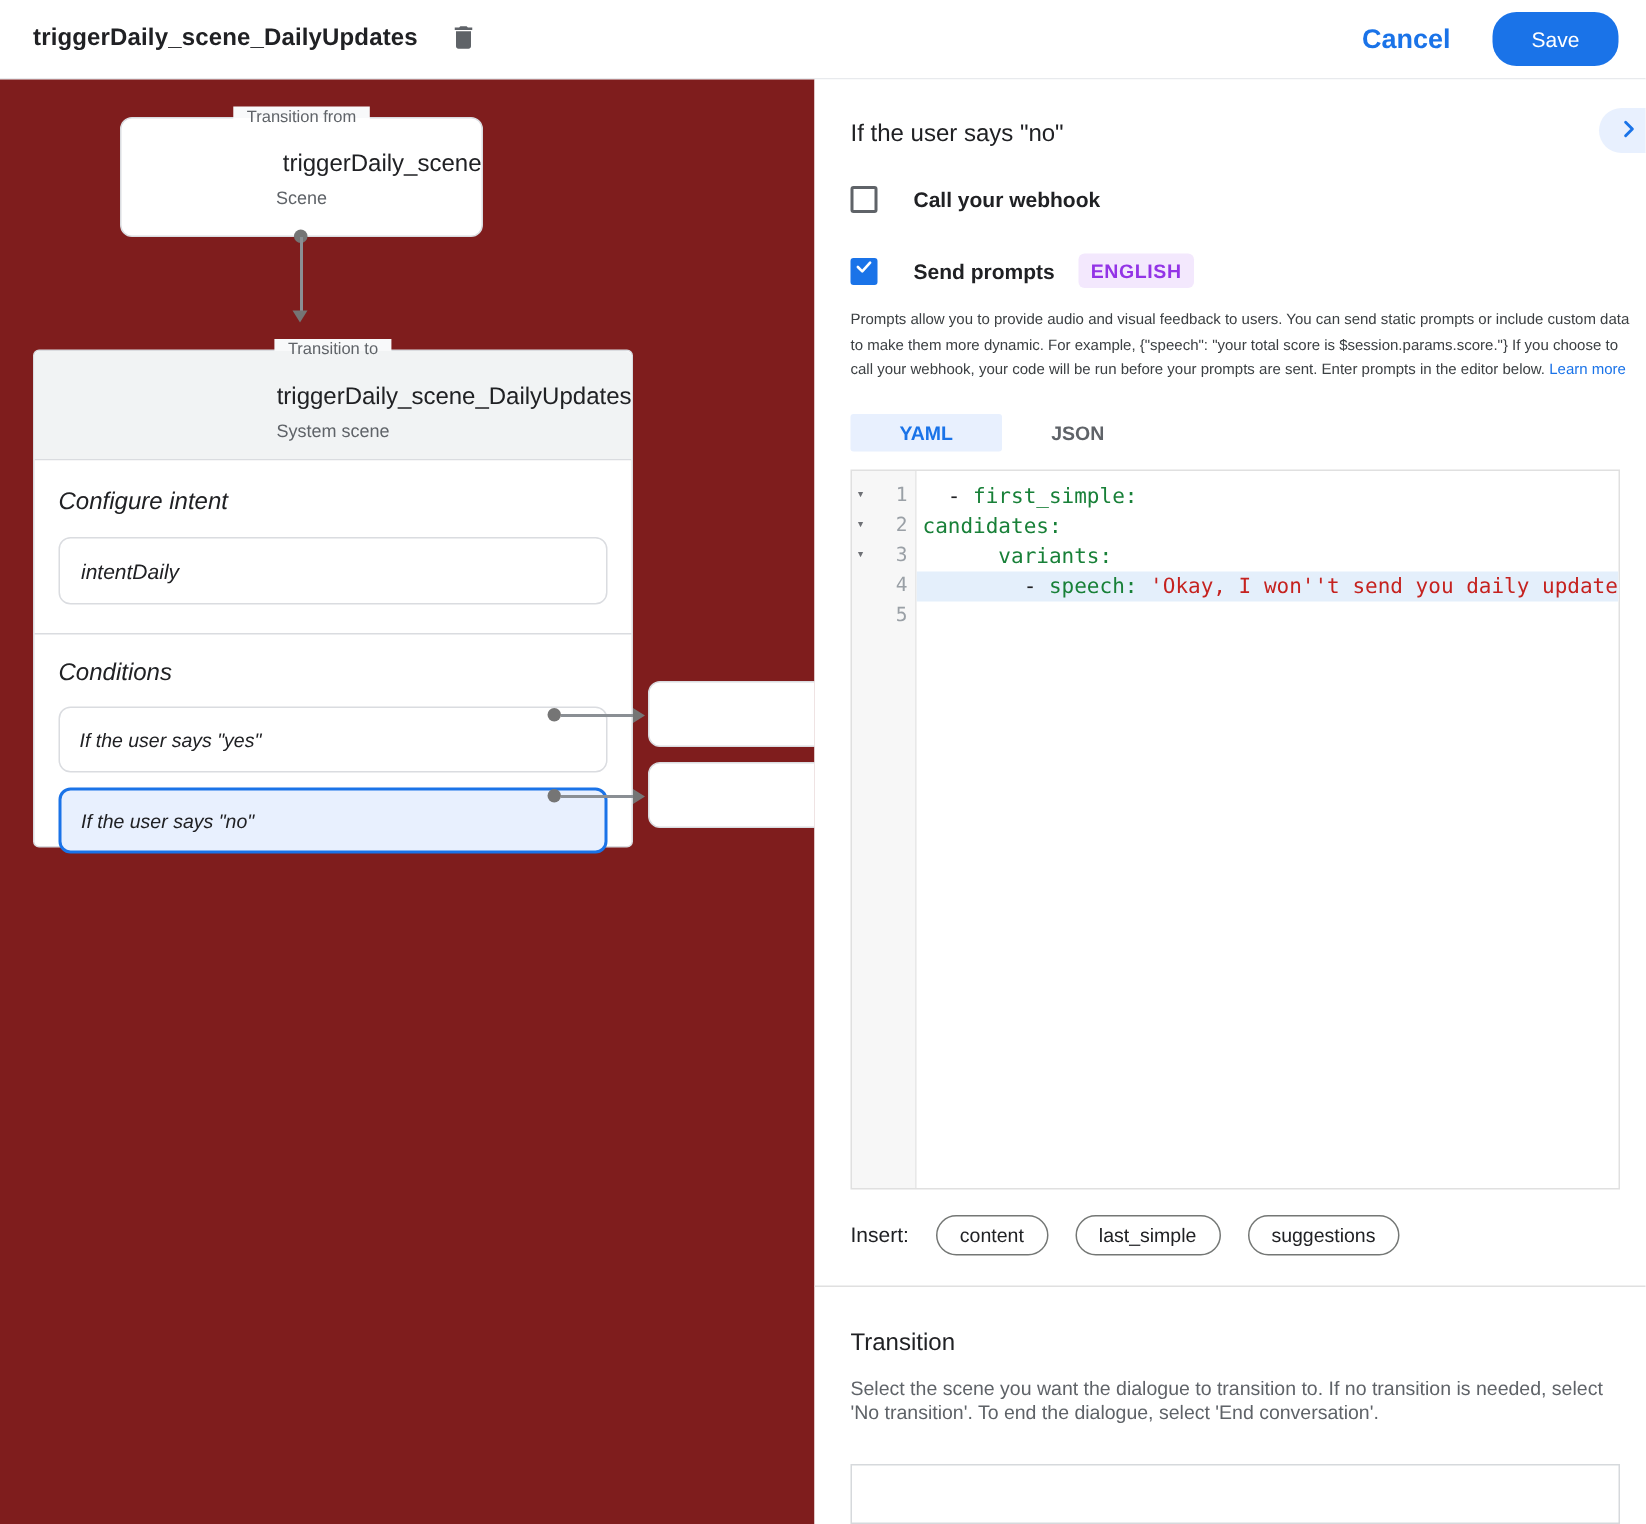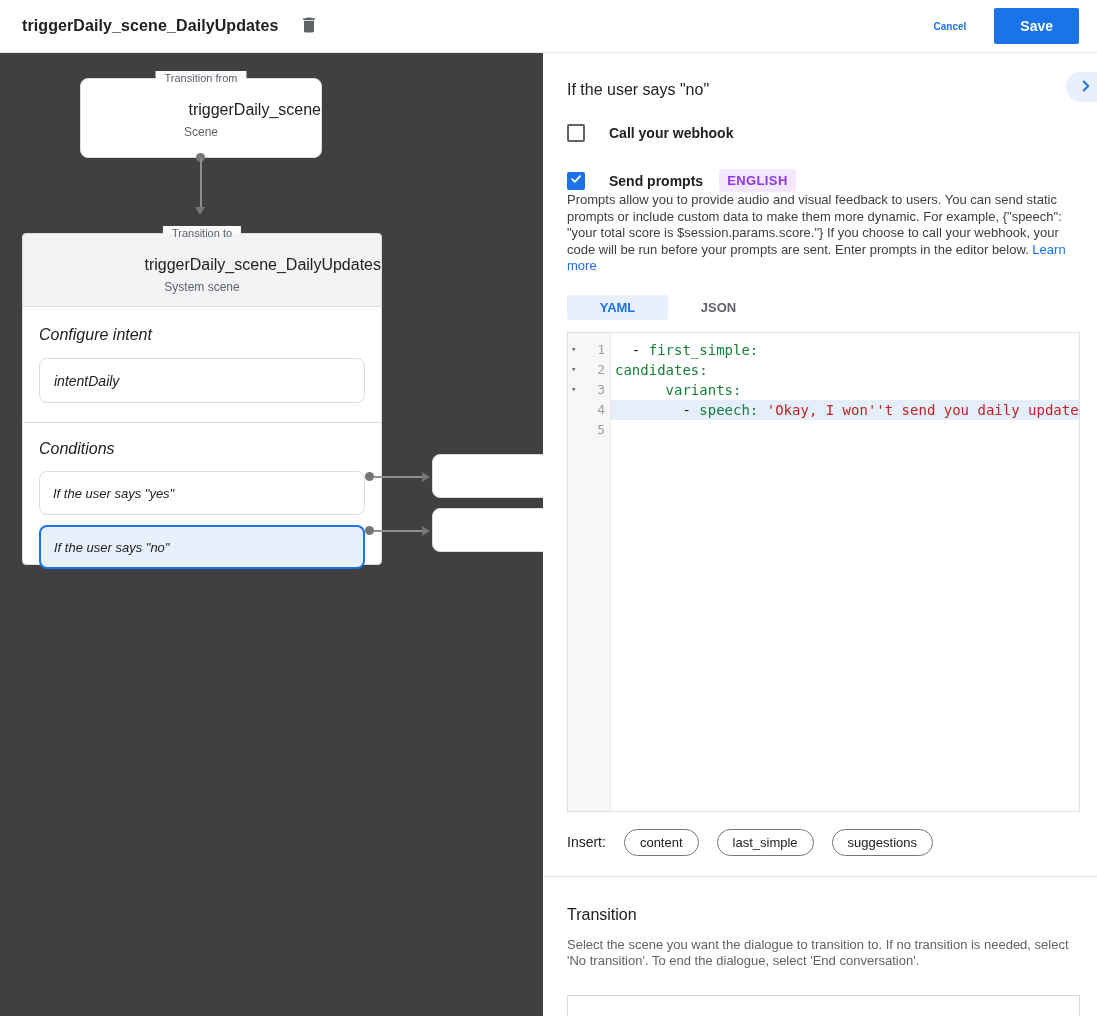--- a/index.html
+++ b/index.html
@@ -6,37 +6,37 @@
   html,body { width:1097px; height:1016px; overflow:hidden;
     font-family:"Liberation Sans", sans-serif; background:#fff; color:#202124; }
 
   
   .topbar { position:absolute; left:0; top:0; width:1097px; height:53px;
     background:#fff; border-bottom:1px solid #e8eaed; display:flex; align-items:center; }
   .topbar-title { margin-left:22px; font-size:16px; font-weight:700; color:#202124; letter-spacing:.1px; }
   .trash-btn { margin-left:16px; width:28px; height:28px; border:none; background:transparent;
     cursor:pointer; display:flex; align-items:center; justify-content:center; }
   .topbar-spacer { flex:1; }
-  .cancel-btn { border:none; background:transparent; color:#1a73e8; font-size:10px; font-weight:700;
+  .cancel-btn { border:none; background:transparent; color:#1a73e8; font-size:18px; font-weight:700;
     margin-right:28px; cursor:pointer; font-family:inherit; }
-  .save-btn { background:#1a73e8; color:#fff; border:none; border-radius:2px; height:36px;
-    padding:0 26px; font-size:14px; font-weight:700; margin-right:18px; cursor:pointer; font-family:inherit; }
+  .save-btn { background:#1a73e8; color:#fff; border:none; border-radius:16px; height:36px;
+    padding:0 26px; font-size:14px; font-weight:400; margin-right:18px; cursor:pointer; font-family:inherit; }
 
   
   .canvas { position:absolute; left:0; top:53px; width:543px; height:963px;
-    background:#404040; overflow:hidden; }
+    background:#7f1d1d; overflow:hidden; }
   .node-box { position:absolute; border:1px solid #dadce0; border-radius:8px; background:#fff; }
   .legend { position:absolute; top:-8px; left:50%; transform:translateX(-50%);
     font-size:11px; color:#5f6368; padding:0 9px; white-space:nowrap; line-height:15px; }
   .legend-a { background:linear-gradient(#f8f9fa 53%, #ffffff 53%); }
   .legend-b { background:linear-gradient(#f8f9fa 53%, #f1f3f4 53%); }
   .node-name { text-align:right; font-size:16px; color:#202124; }
   .node-type { text-align:center; font-size:12px; color:#5f6368; margin-top:6px; }
 
-  .scene-card { position:absolute; left:22px; top:180px; width:360px; height:332px;
+  .scene-card { position:absolute; left:22px; top:180px; width:400px; height:332px;
     border:1px solid #dadce0; border-radius:4px; background:#fff; }
   .scene-card-header { height:73px; background:#f1f3f4; border-bottom:1px solid #dadce0;
     border-radius:4px 4px 0 0; padding-top:22px; }
   .card-section { padding:0 16px;font-style:italic; }
   .section-heading { font-size:16px; color:#202124; }
   .intent-input { margin-top:14px; height:45px; border:1px solid #dadce0; border-radius:8px;
     background:#fff; display:flex; align-items:center; padding:0 14px; font-size:14px; color:#202124; }
   .card-divider { height:1px; background:#dadce0; margin-top:19px; }
   .condition-item { height:44px; border:1px solid #dadce0; border-radius:8px; background:#fff;
     display:flex; align-items:center; padding:0 13px; font-size:13px; color:#202124; cursor:pointer; }
@@ -61,21 +61,21 @@
     display:flex; align-items:center; justify-content:flex-end; padding-right:2px; }
 
   .check-row { display:flex; align-items:center; margin-top:25px; }
   .checkbox { width:18px; height:18px; border:2px solid #5f6368; border-radius:2px;
     background:#fff; cursor:pointer; flex:none; display:flex; align-items:center; justify-content:center; }
   .checkbox.checked { background:#1a73e8; border-color:#1a73e8; }
   .check-label { font-size:14px; font-weight:700; color:#202124; margin-left:24px; }
   .lang-badge { margin-left:16px; background:#f3e8fd; color:#9334e6; font-size:13px;
     font-weight:700; letter-spacing:.4px; padding:4px 8px; border-radius:4px; }
 
-  .panel-desc { font-size:13px; line-height:16.5px; color:#3c4043; width:520px; }
+  .panel-desc { margin-top:14px; font-size:10px; line-height:16.5px; color:#3c4043; width:520px; }
   .link { color:#1a73e8; text-decoration:none; cursor:pointer; }
 
   .tabs { display:flex; margin-top:20px; }
   .tab { width:101px; height:25px; display:flex; align-items:center; justify-content:center;
     font-size:13px; font-weight:700; color:#5f6368; cursor:pointer; border-radius:2px; }
   .tab.active { color:#1a73e8; background:#e8f0fe; }
 
   .editor { margin-top:12px; width:513px; height:480px; border:1px solid #e0e0e0;
     display:flex; background:#fff; font-family:"DejaVu Sans Mono", monospace; font-size:14px; }
   .gutter { width:43px; background:#f7f7f7; border-right:1px solid #e8e8e8; padding-top:7px; }

